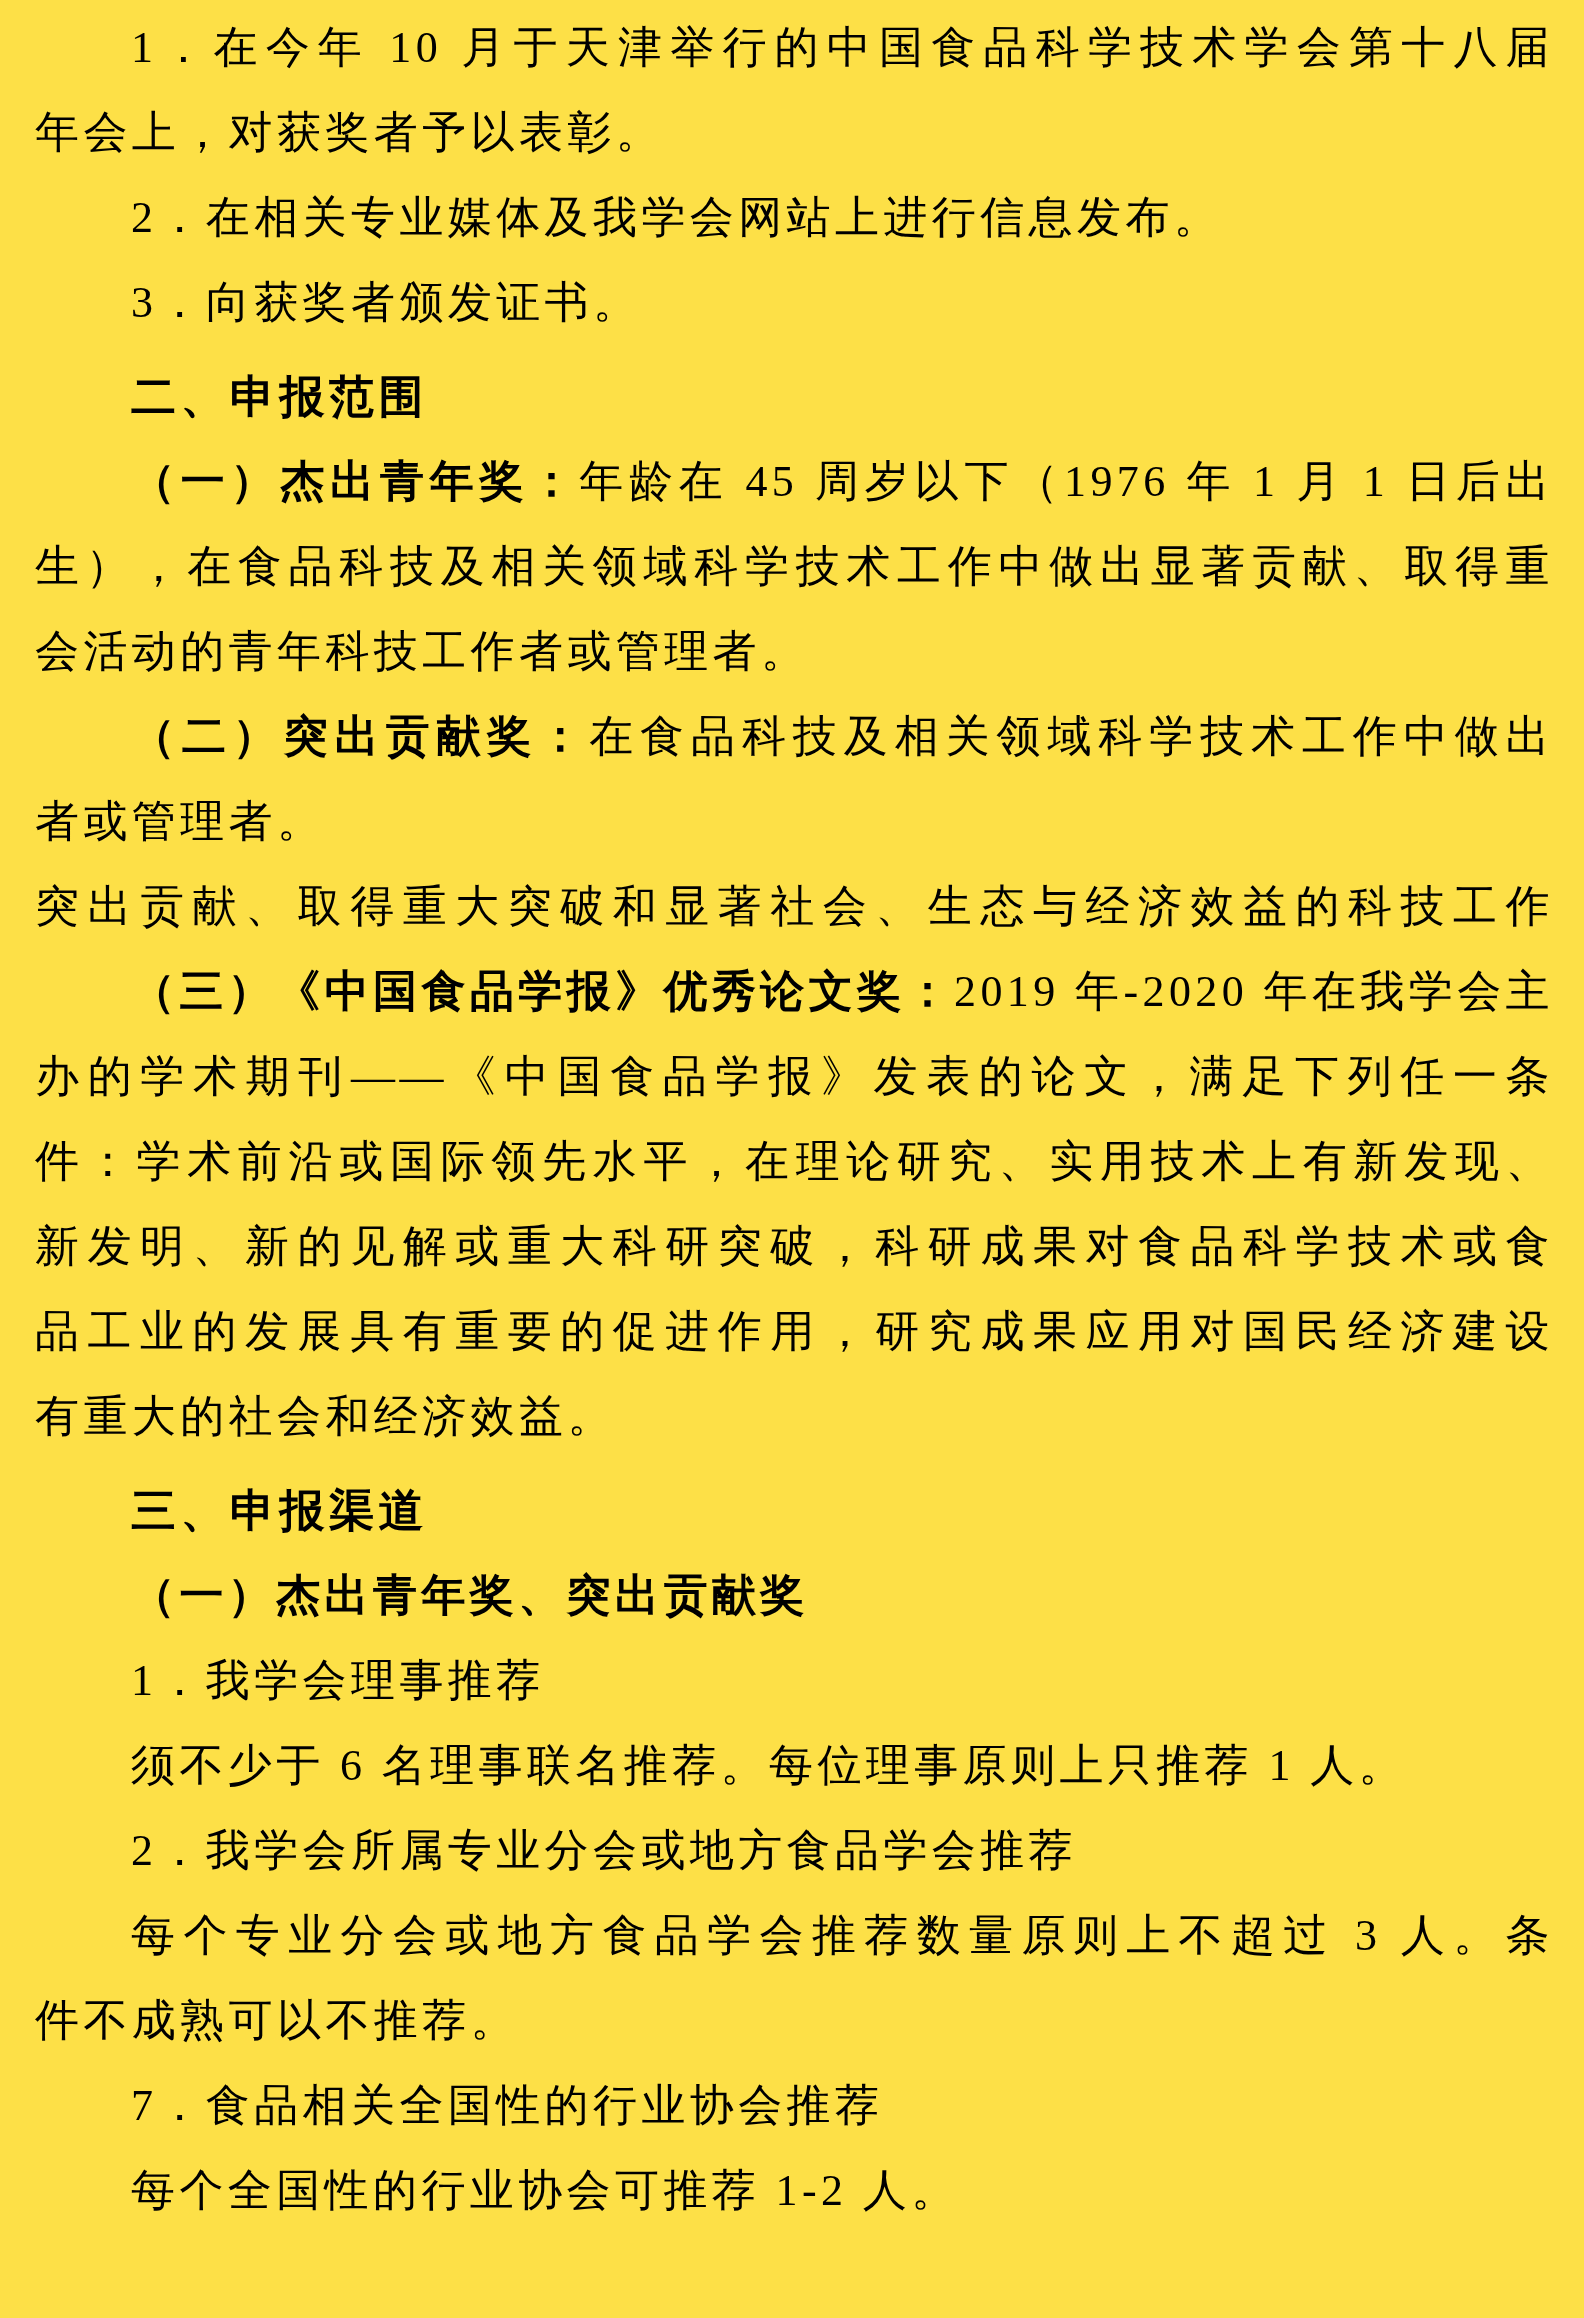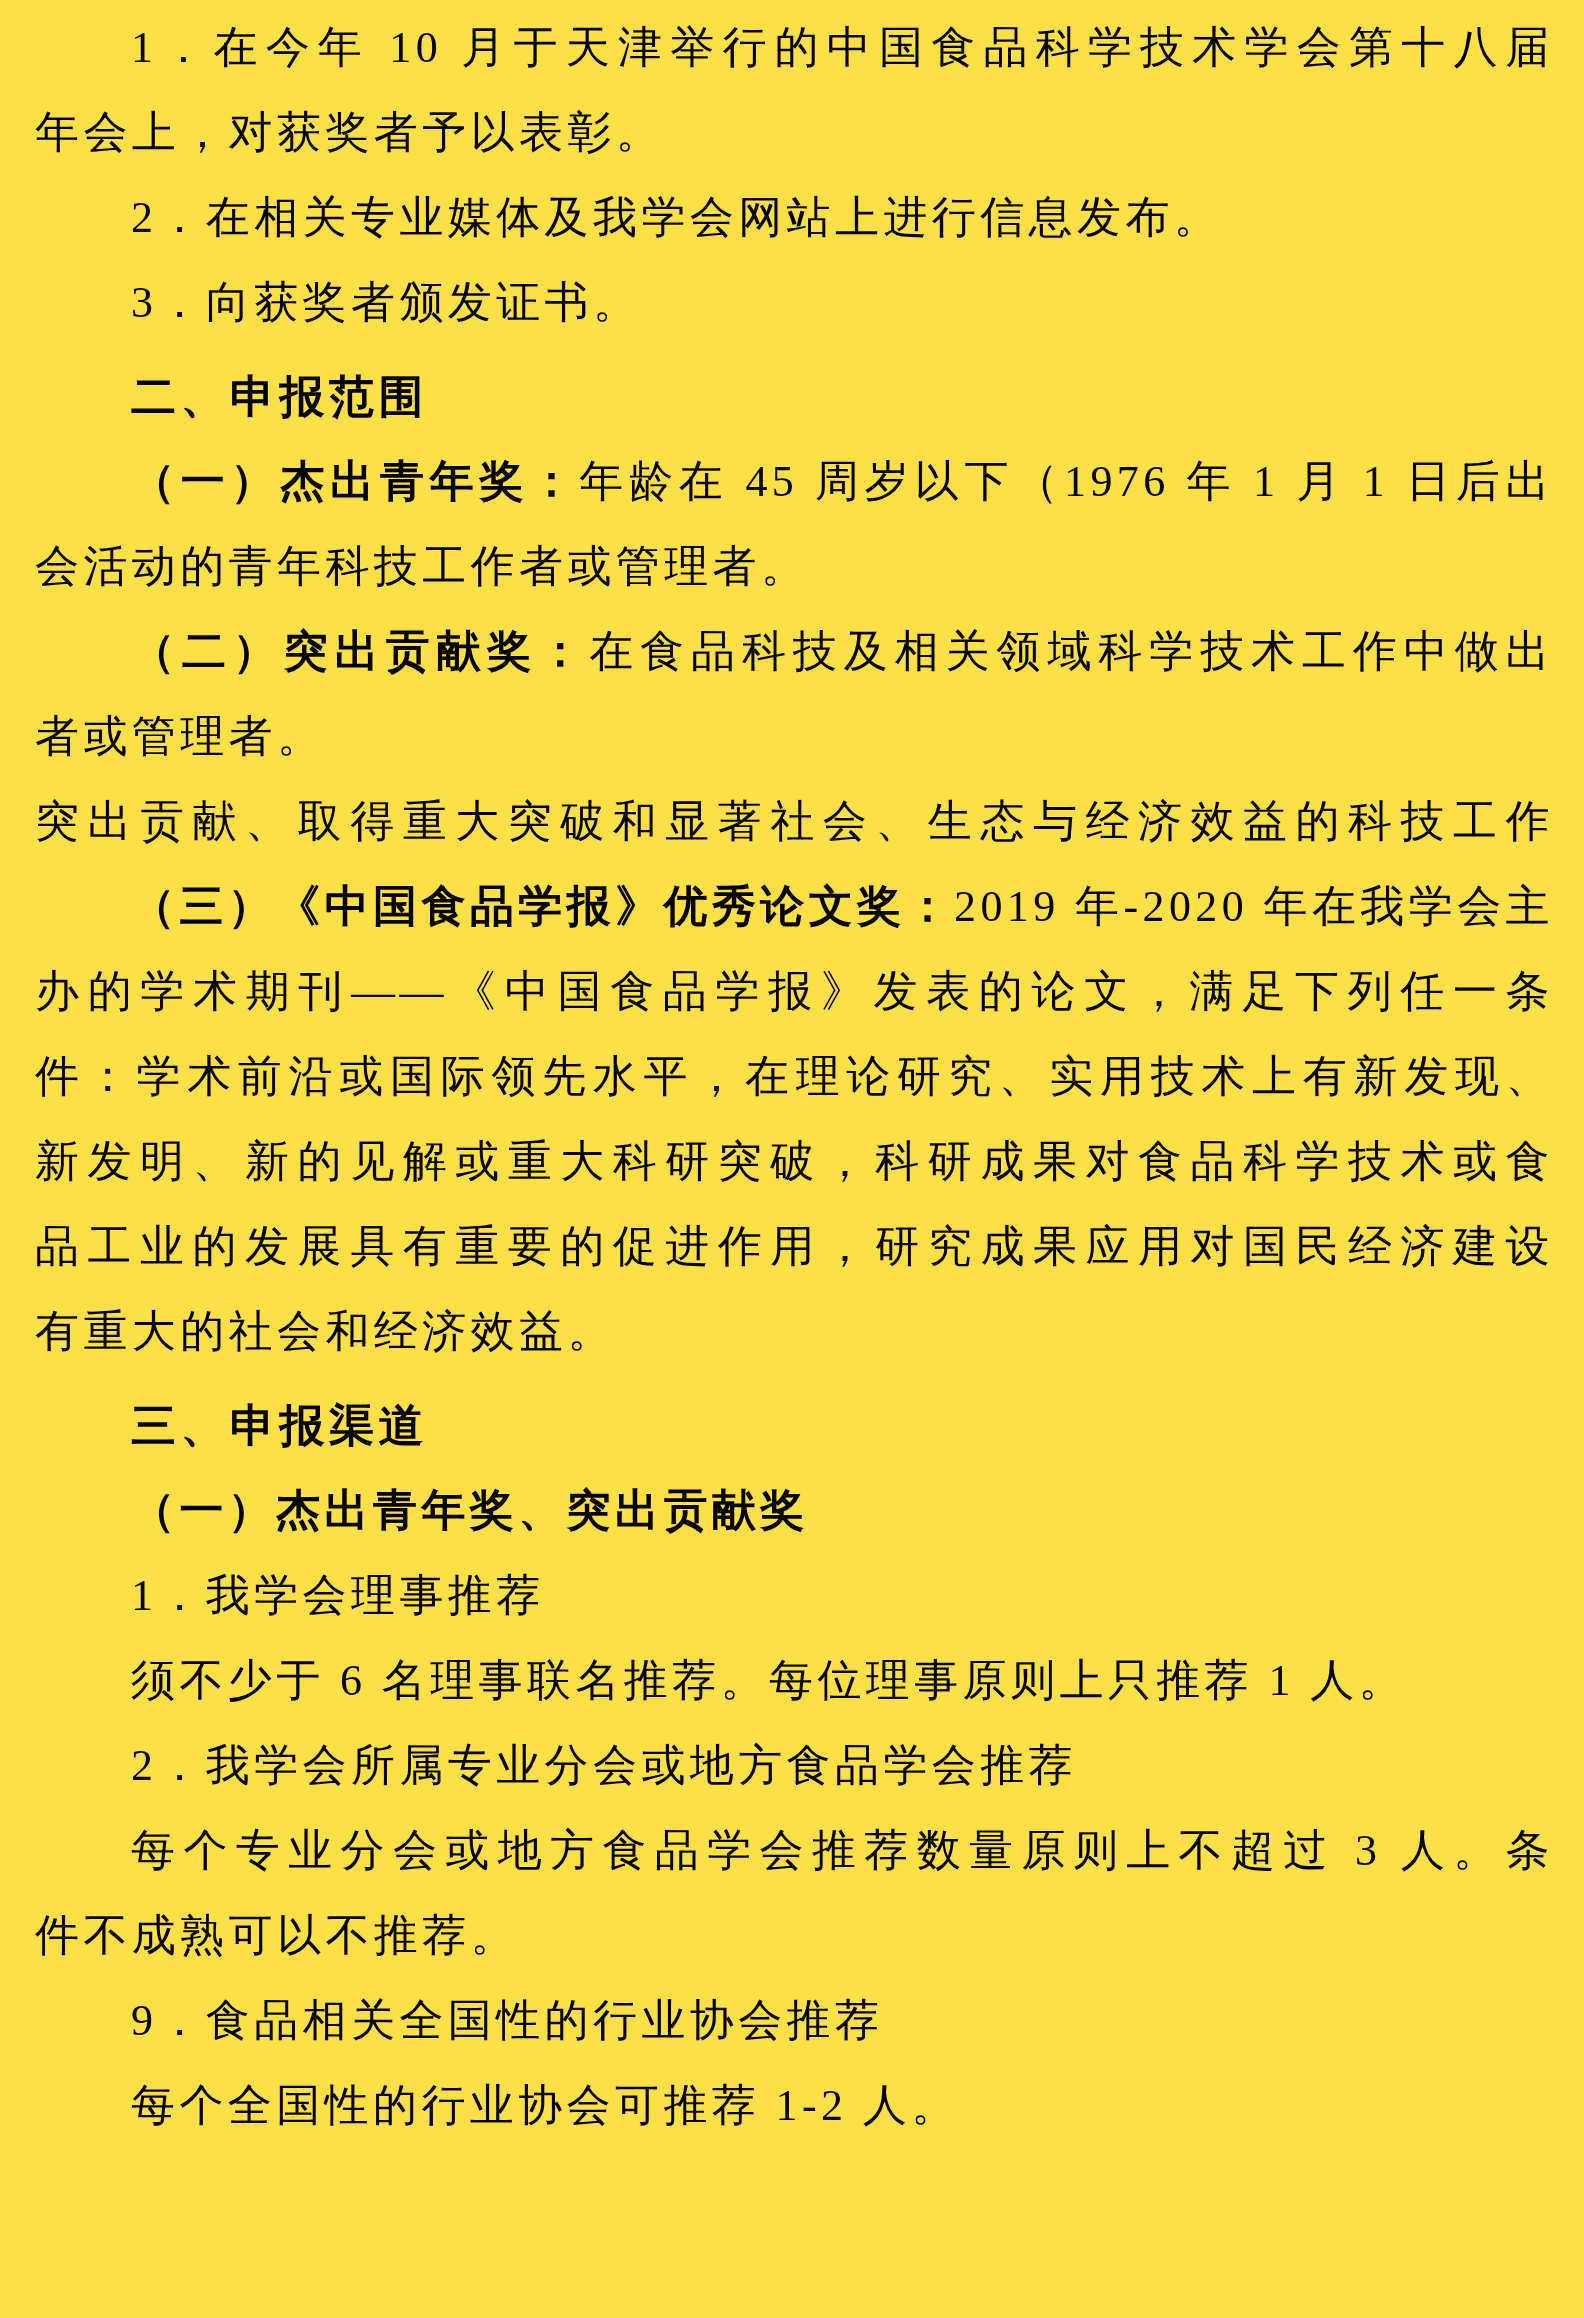--- a/index.html
+++ b/index.html
@@ -52,34 +52,35 @@
 <body>
 
 <div class="page">
   <div class="doc-body">
       <div class="line body indent fill"><span class="run-body">1．在今年 10 月于天津举行的中国食品科学技术学会第十八届</span></div>
       <div class="line body"><span class="run-body">年会上，对获奖者予以表彰。</span></div>
       <div class="line body indent"><span class="run-body">2．在相关专业媒体及我学会网站上进行信息发布。</span></div>
       <div class="line body indent"><span class="run-body">3．向获奖者颁发证书。</span></div>
       <div class="line heading indent"><span class="run-heading">二、申报范围</span></div>
       <div class="line body indent fill"><span class="run-kai">（一）杰出青年奖：</span><span class="run-body">年龄在 45 周岁以下（1976 年 1 月 1 日后出</span></div>
+      <div class="line body fill"><span class="run-body">生），在食品科技及相关领域科学技术工作中做出显著贡献、取得重</span></div>
       <div class="line body"><span class="run-body">会活动的青年科技工作者或管理者。</span></div>
       <div class="line body indent fill"><span class="run-kai">（二）突出贡献奖：</span><span class="run-body">在食品科技及相关领域科学技术工作中做出</span></div>
       <div class="line body"><span class="run-body">者或管理者。</span></div>
       <div class="line body fill"><span class="run-body">突出贡献、取得重大突破和显著社会、生态与经济效益的科技工作</span></div>
       <div class="line body indent fill"><span class="run-kai">（三）《中国食品学报》优秀论文奖：</span><span class="run-body">2019 年-2020 年在我学会主</span></div>
       <div class="line body fill"><span class="run-body">办的学术期刊——《中国食品学报》发表的论文，满足下列任一条</span></div>
       <div class="line body fill"><span class="run-body">件：学术前沿或国际领先水平，在理论研究、实用技术上有新发现、</span></div>
       <div class="line body fill"><span class="run-body">新发明、新的见解或重大科研突破，科研成果对食品科学技术或食</span></div>
       <div class="line body fill"><span class="run-body">品工业的发展具有重要的促进作用，研究成果应用对国民经济建设</span></div>
       <div class="line body"><span class="run-body">有重大的社会和经济效益。</span></div>
       <div class="line heading indent"><span class="run-heading">三、申报渠道</span></div>
       <div class="line kai indent"><span class="run-kai">（一）杰出青年奖、突出贡献奖</span></div>
       <div class="line body indent"><span class="run-body">1．我学会理事推荐</span></div>
       <div class="line body indent"><span class="run-body">须不少于 6 名理事联名推荐。每位理事原则上只推荐 1 人。</span></div>
       <div class="line body indent"><span class="run-body">2．我学会所属专业分会或地方食品学会推荐</span></div>
       <div class="line body indent fill"><span class="run-body">每个专业分会或地方食品学会推荐数量原则上不超过 3 人。条</span></div>
       <div class="line body"><span class="run-body">件不成熟可以不推荐。</span></div>
-      <div class="line body indent"><span class="run-body">9．食品相关全国性的行业协会推荐</span></div>
+      <div class="line body indent"><span class="run-body">7．食品相关全国性的行业协会推荐</span></div>
       <div class="line body indent"><span class="run-body">每个全国性的行业协会可推荐 1-2 人。</span></div>
     </div>
 </div>
 
 
 </body></html>

